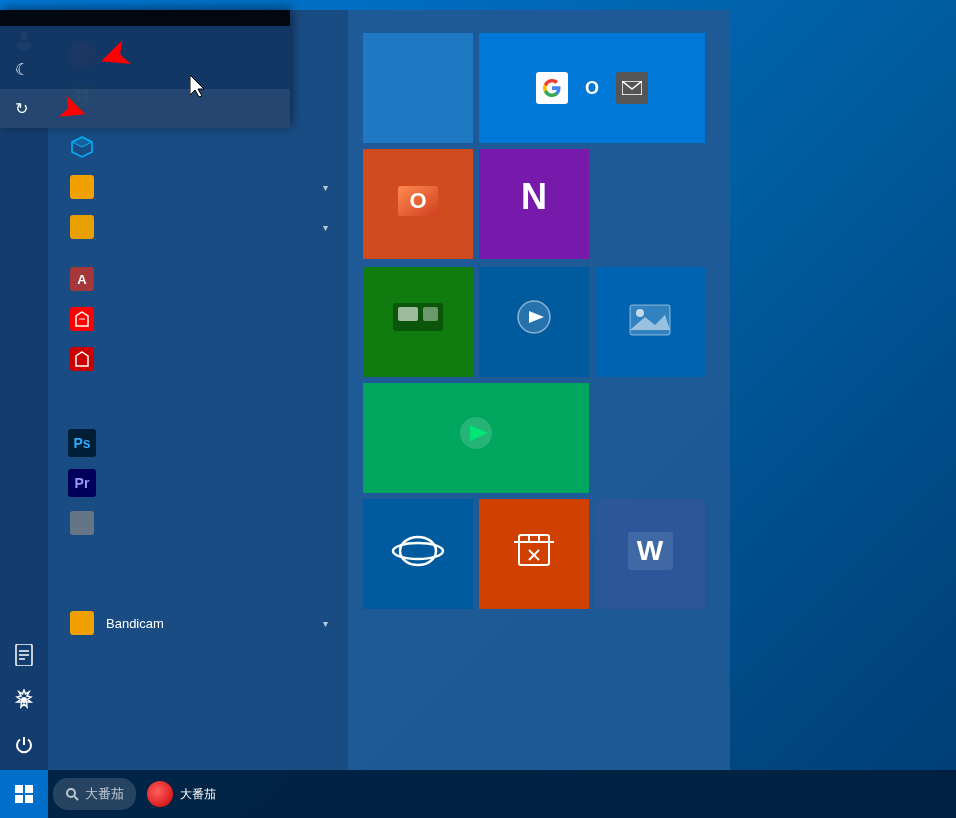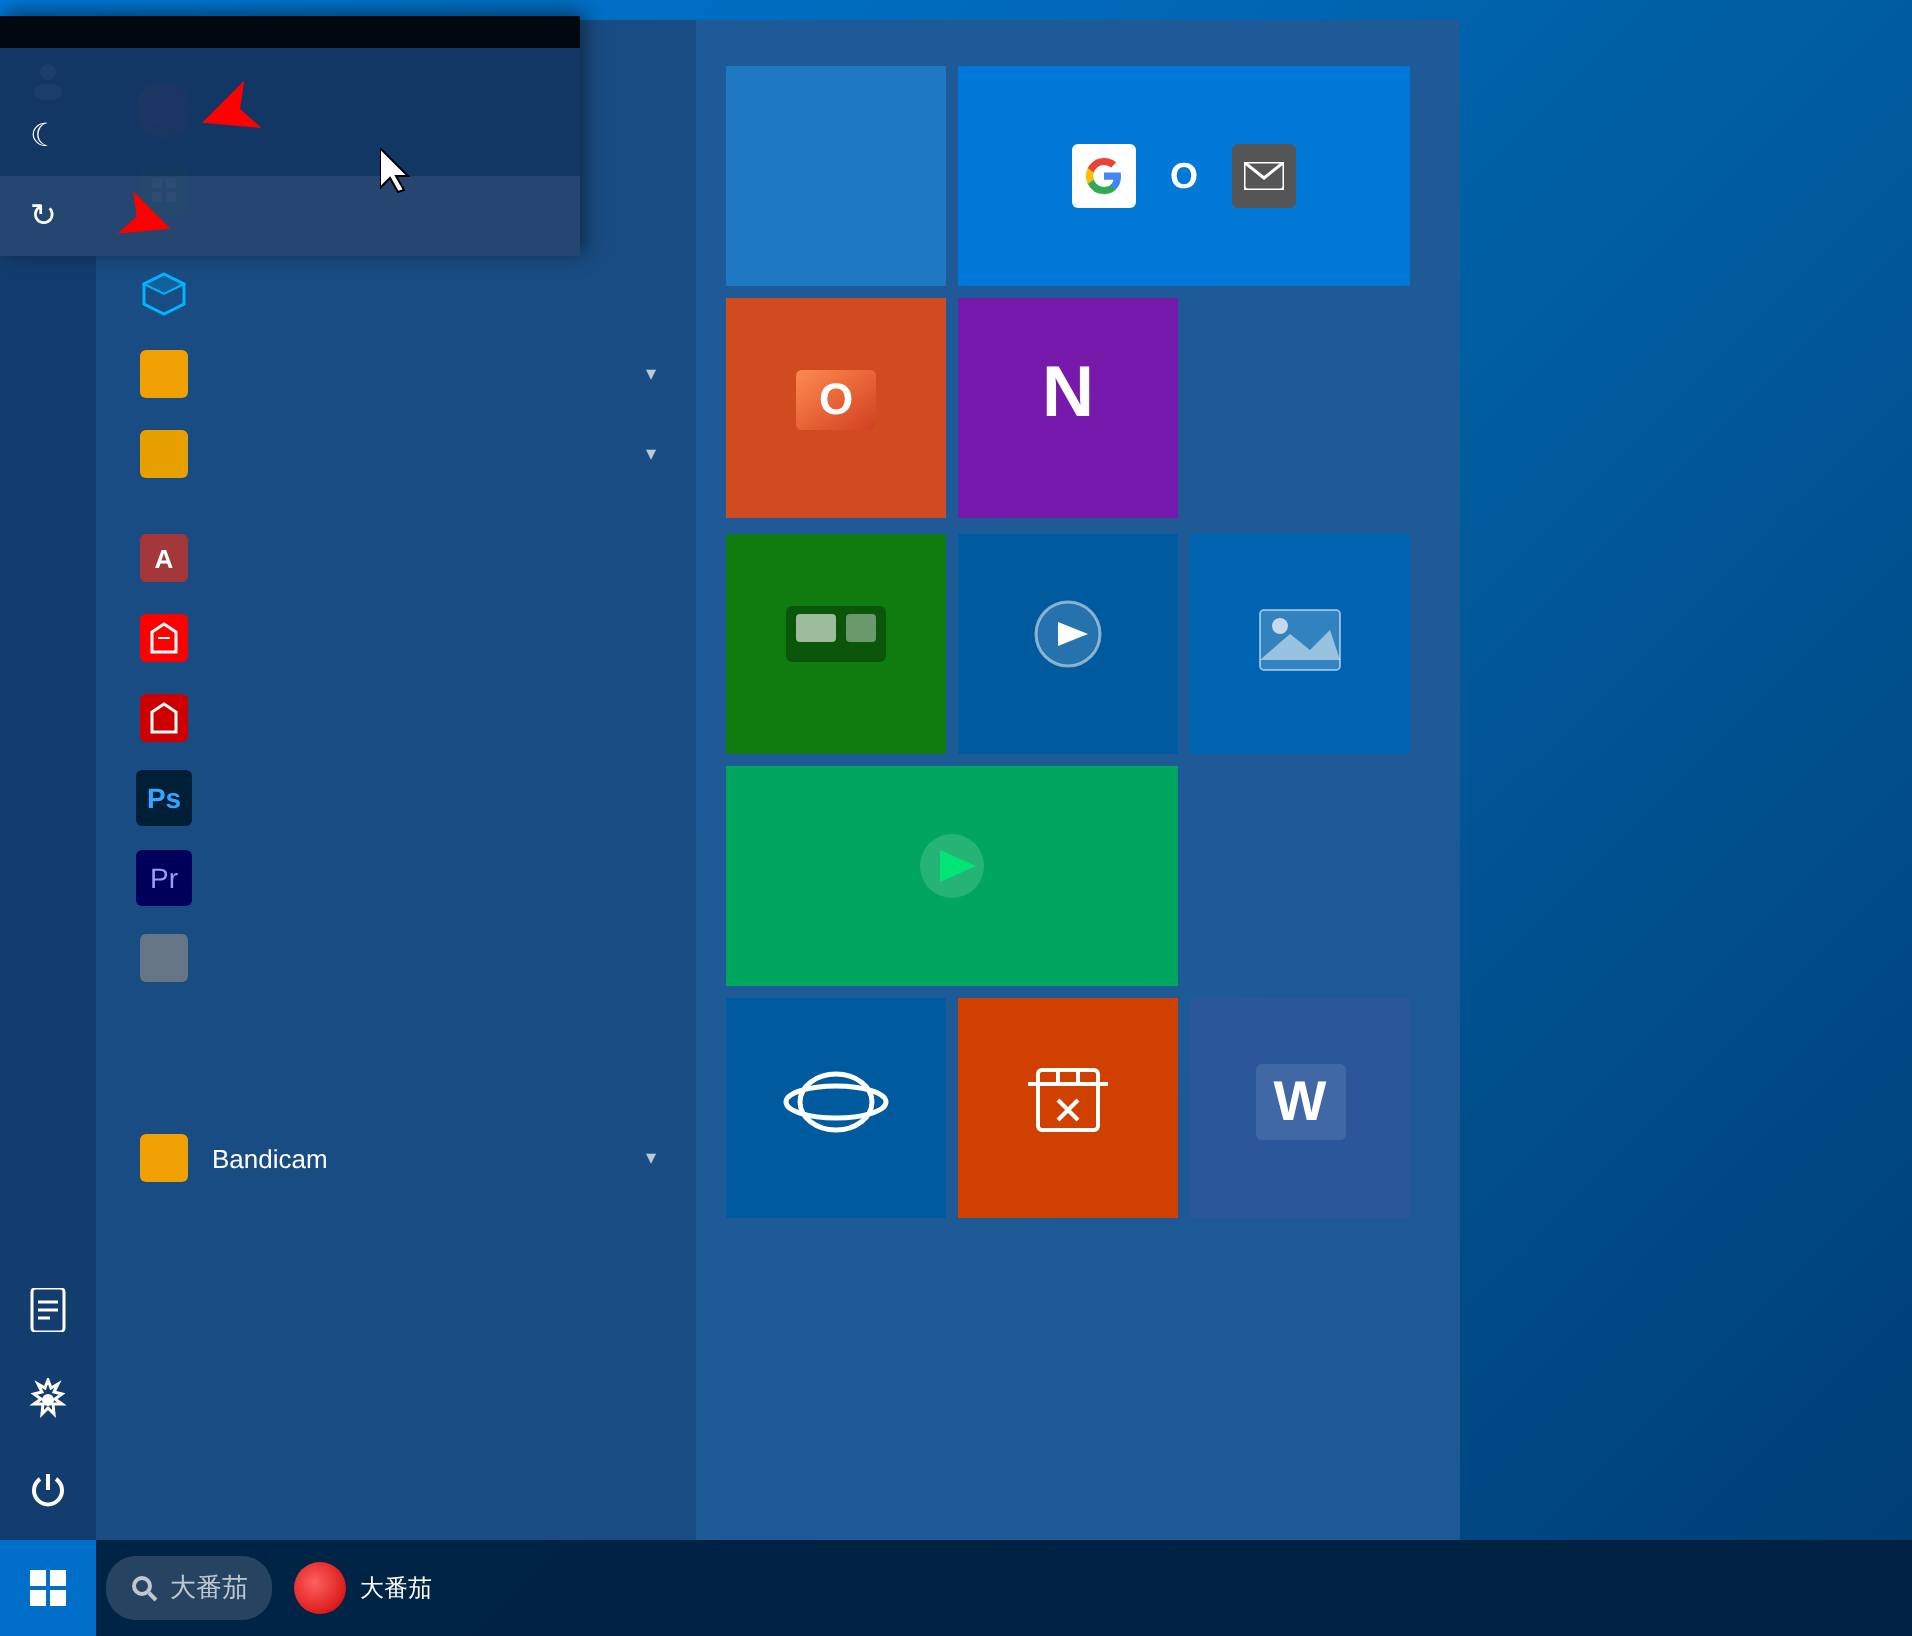--- a/index.html
+++ b/index.html
@@ -365,22 +365,22 @@
     }
 
     
     .arrow-indicator {
       position: absolute;
       color: red;
       font-size: 30px;
       font-weight: bold;
       z-index: 50;
     }
-    .icon-ps { background: #001e36; border-radius: 3px; color: #31a8ff; font-weight: bold; font-size: 14px; }
-    .icon-pr { background: #00005b; border-radius: 3px; color: #9999ff; font-weight: normal; font-size: 14px; }
+    .icon-ps { background: #001e36; border-radius: 3px; color: #31a8ff; font-weight: bold; font-size: 14px; margin-top: 44px; }
+    .icon-pr { background: #00005b; border-radius: 3px; color: #9999ff; font-weight: bold; font-size: 14px; }
 
     .tomato-icon {
       width: 28px;
       height: 28px;
       background: radial-gradient(circle at 40% 40%, #ff6060, #cc0000);
       border-radius: 50%;
       position: relative;
     }
 
     .cursor {

